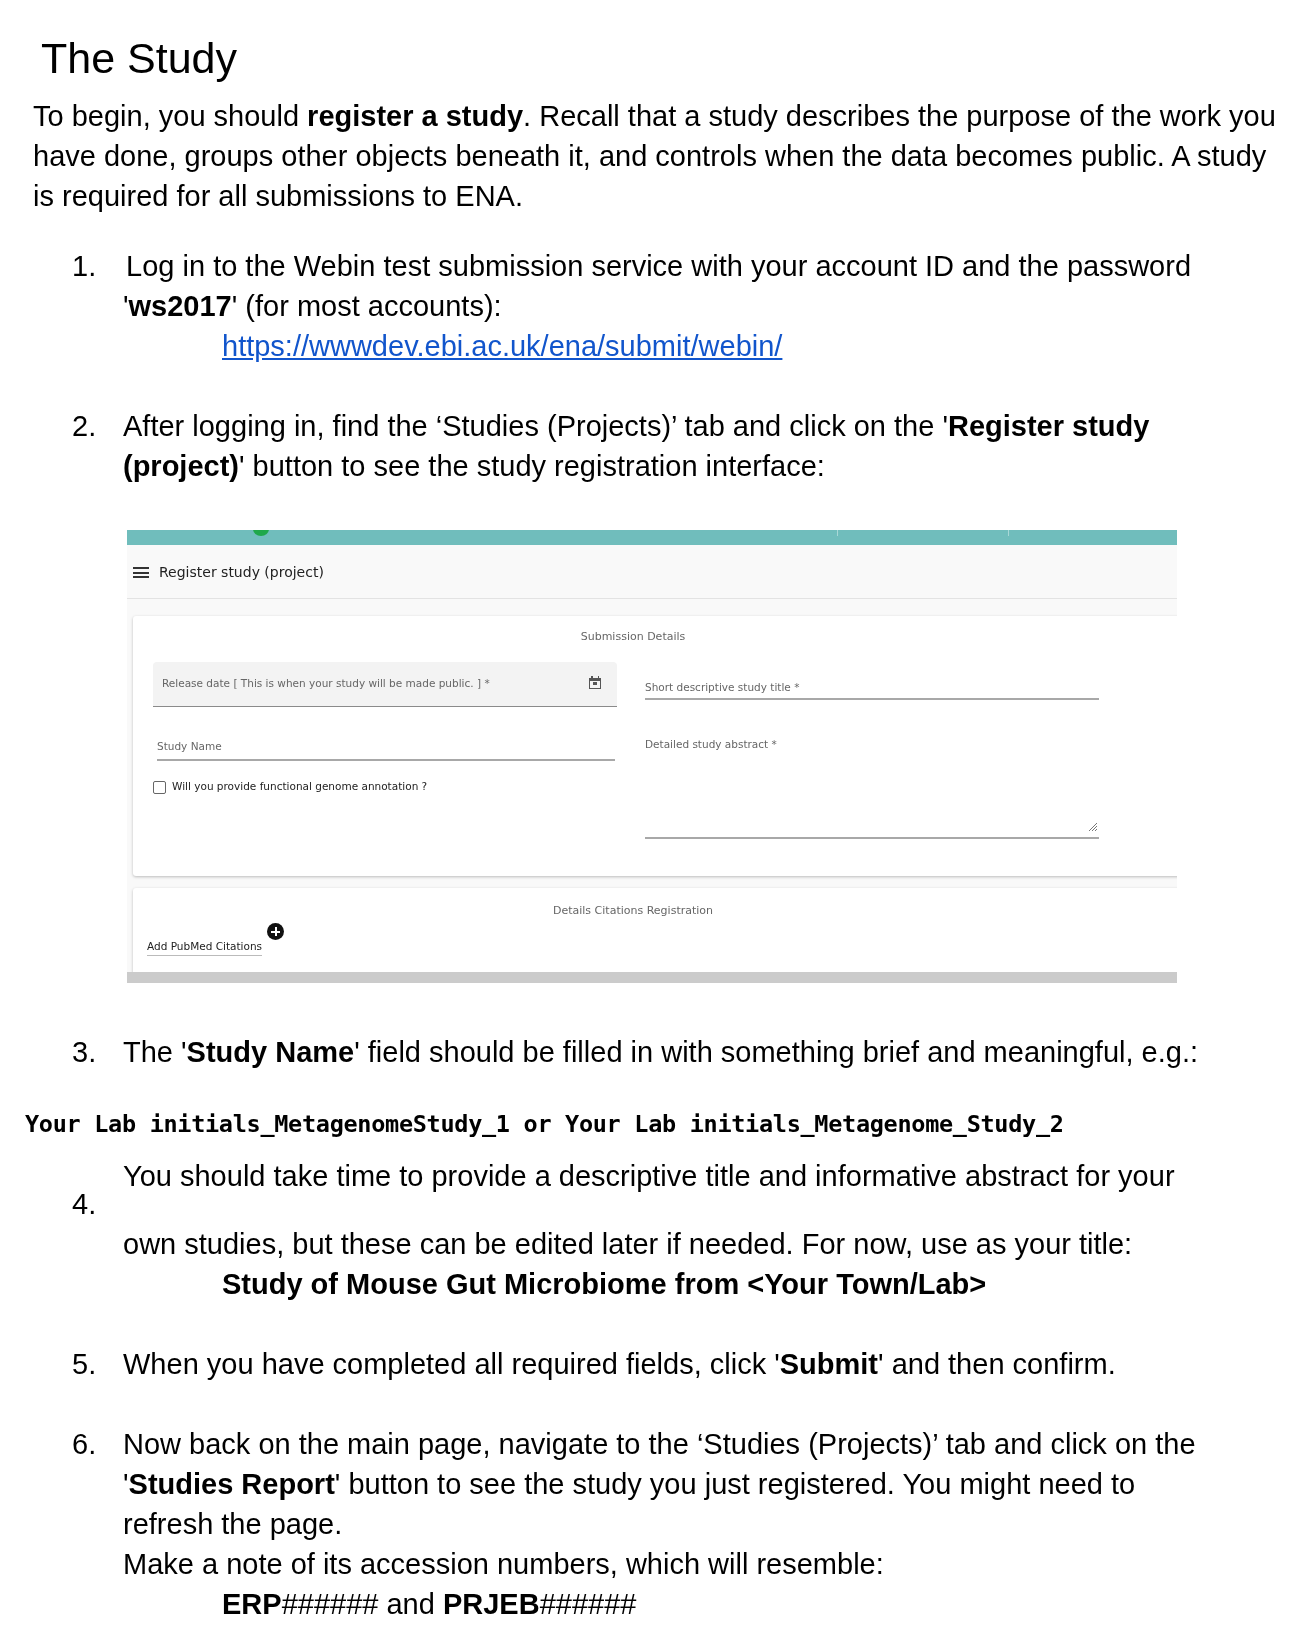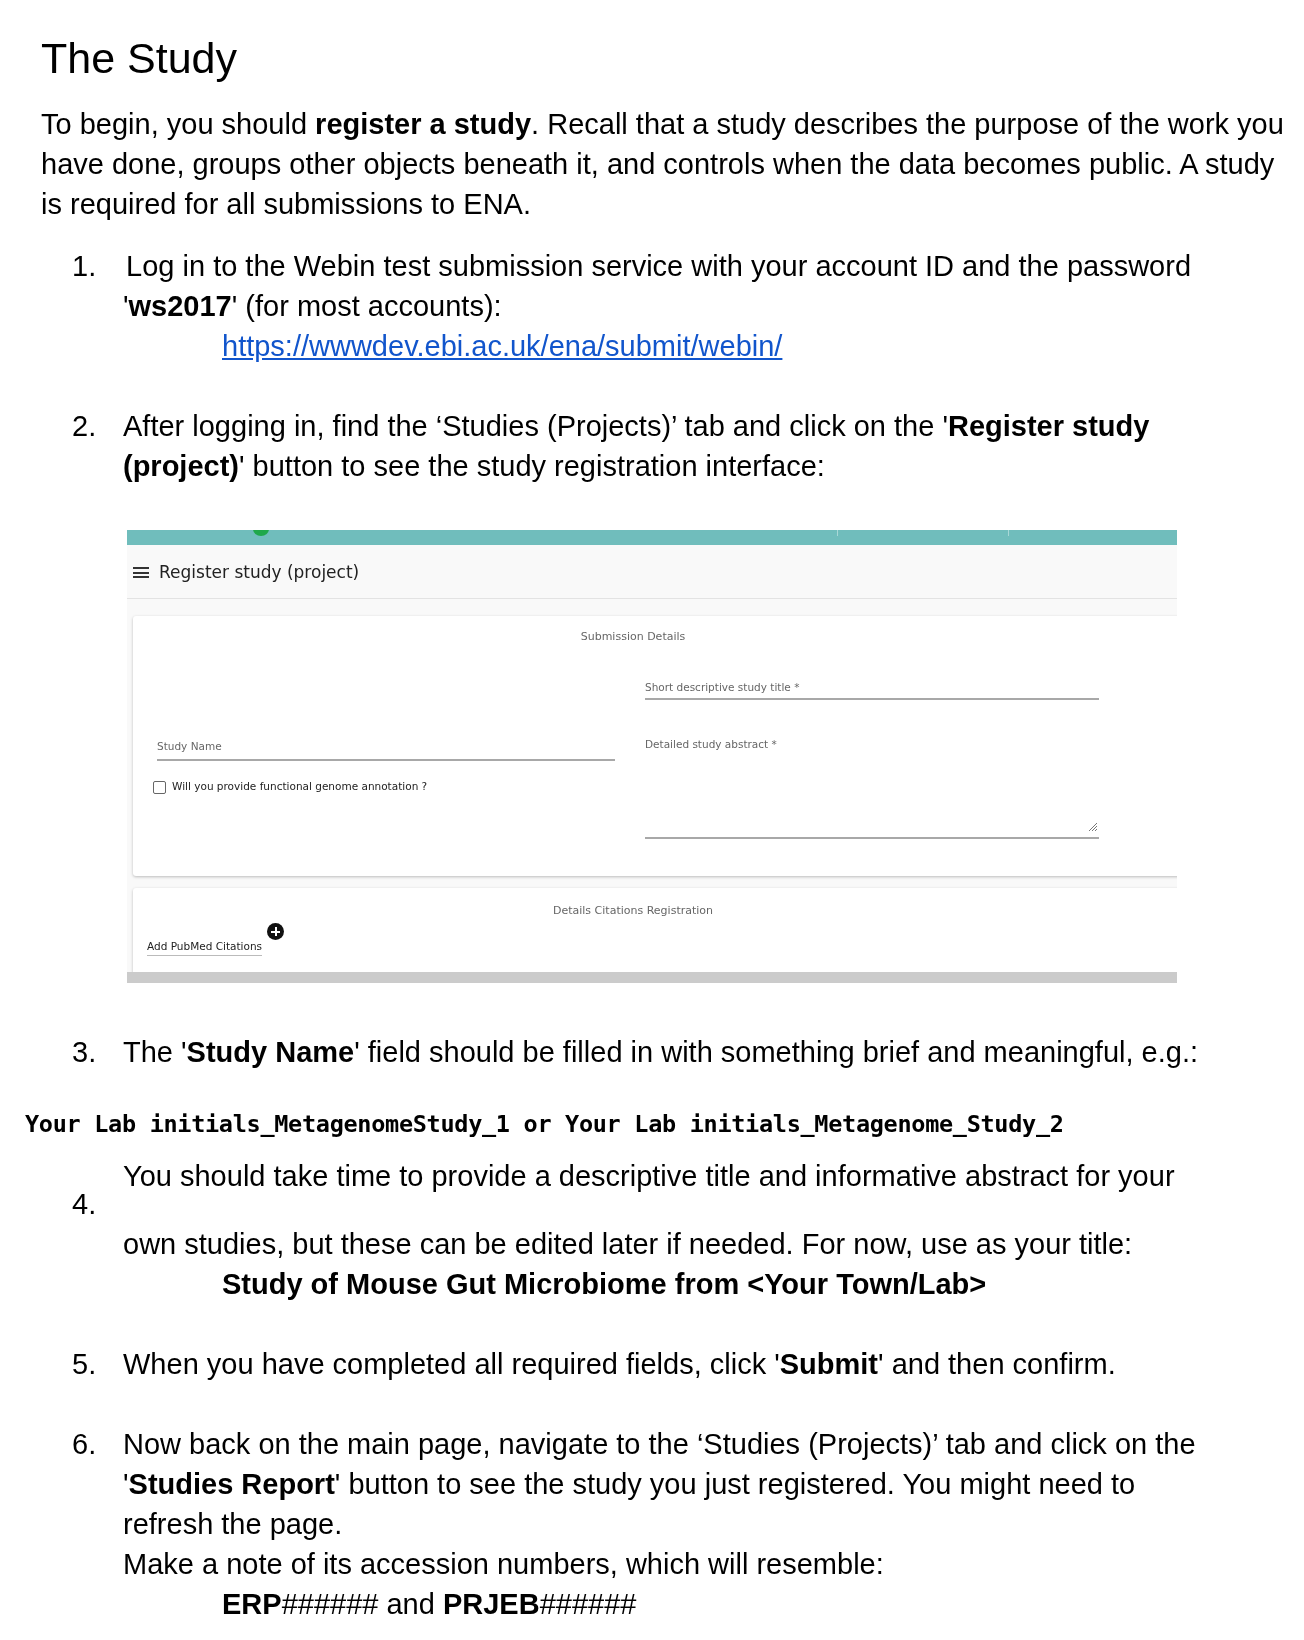--- a/index.html
+++ b/index.html
@@ -1,20 +1,20 @@
 <!DOCTYPE html>
 <html><head>
 <meta charset="utf-8">
 <style>
   html, body { margin: 0; padding: 0; background: #ffffff; }
   body { width: 1304px; height: 1640px; position: relative; overflow: hidden;
          font-family: "Liberation Sans", sans-serif; color: #000; }
   h1.title { position: absolute; left: 25px; top: 14px; margin: 16px; font-weight: normal;
              font-size: 43px; line-height: 56px; }
-  .intro { position: absolute; left: 25px; top: 88px; width: 1250px; margin: 16px;
+  .intro { position: absolute; left: 25px; top: 88px; width: 1250px; margin: 8px;
            font-size: 29px; line-height: 40px; }
   .num { position: absolute; left: 72px; font-size: 29px; line-height: 40px; }
   .body-text { position: absolute; left: 123px; width: 1150px; font-size: 29px; line-height: 40px; }
   .indent { position: absolute; left: 222px; font-size: 29px; line-height: 40px; }
   b { font-weight: bold; }
   a.link { color: #1155cc; text-decoration: underline; text-align: center; }
   .mono { position: absolute; left: 25px; top: 1106px; font-family: "DejaVu Sans Mono", monospace;
           font-weight: bold; font-size: 23.5px; line-height: 36px; letter-spacing: -0.3px; }
 
   
@@ -23,21 +23,21 @@
   .shot .topbar { position: absolute; left: 0; top: 0; width: 100%; height: 15px; background: #70bdbc; }
   .shot .topbar .div1 { position: absolute; left: 710px; top: 0; width: 1px; height: 6px; background: #a9d8d7; }
   .shot .topbar .div2 { position: absolute; left: 881px; top: 0; width: 1px; height: 6px; background: #a9d8d7; }
   .shot .topbar .logo { position: absolute; left: 4px; top: -4px; width: 80px; height: 7px; }
   .shot .topbar .dot { position: absolute; left: 126px; top: -8px; width: 16px; height: 14px;
                        border-radius: 50%; background: #1fa84b; }
   .shot .header { position: absolute; left: 0; top: 15px; width: 100%; height: 53px;
                   background: #f9f9f9; border-bottom: 1px solid #e3e3e3; }
   .shot .hamb { position: absolute; left: 6px; top: 22px; width: 16px; height: 11px; }
   .shot .hamb i { position: absolute; left: 0; width: 16px; height: 2px; background: #333; }
-  .shot .header-title { position: absolute; left: 32px; top: 18px; font-size: 17px; color: #222;
+  .shot .header-title { position: absolute; left: 32px; top: 18px; font-size: 14px; color: #222;
                         line-height: 18px; }
   .card { position: absolute; background: #fff; border-radius: 3px;
           box-shadow: 0 1px 3px rgba(0,0,0,0.25); padding-left: 48px; }
   .card1 { left: 6px; top: 86px; width: 1052px; height: 260px; }
   .card2 { left: 6px; top: 358px; width: 1052px; height: 90px; }
   .section-label { position: absolute; left: 0; width: 1000px; text-align: center;
                    font-size: 11px; color: #666; }
   .field-filled { position: absolute; left: 27px; top: 17px; width: 464px; height: 44px;
                   background: #f3f3f3; border-radius: 4px 4px 0 0; border-bottom: 1px solid #8a8a8a; }
   .field-filled .lbl { position: absolute; left: 9px; top: 15px; font-size: 10.5px; color: #666; }
@@ -96,20 +96,29 @@
         <i style="top:0"></i>
         <i style="top:4.5px"></i>
         <i style="top:9px"></i>
       </div>
     <div class="header-title">Register study (project)</div>
   </div>
 
   <div class="card card1">
     <div class="section-label" style="top:14px">Submission Details</div>
 
+    <div class="field-filled" style="top:46px; left:20px">
+      <span class="lbl">Release date [ This is when your study will be made public. ] *</span>
+      <span class="cal">
+        <span class="body"></span>
+          <span class="pin1"></span>
+          <span class="pin2"></span>
+          <span class="sq"></span>
+      </span>
+    </div>
 
     <div class="field-line" style="left:512px; top:56px; width:454px; height:26px">
       <span class="lbl" style="top:9px">Short descriptive study title *</span>
     </div>
 
     <div class="field-line" style="left:24px; top:117px; width:458px; height:26px">
       <span class="lbl" style="top:7px">Study Name</span>
     </div>
 
     <div class="field-line" style="left:512px; top:117px; width:454px; height:104px">

